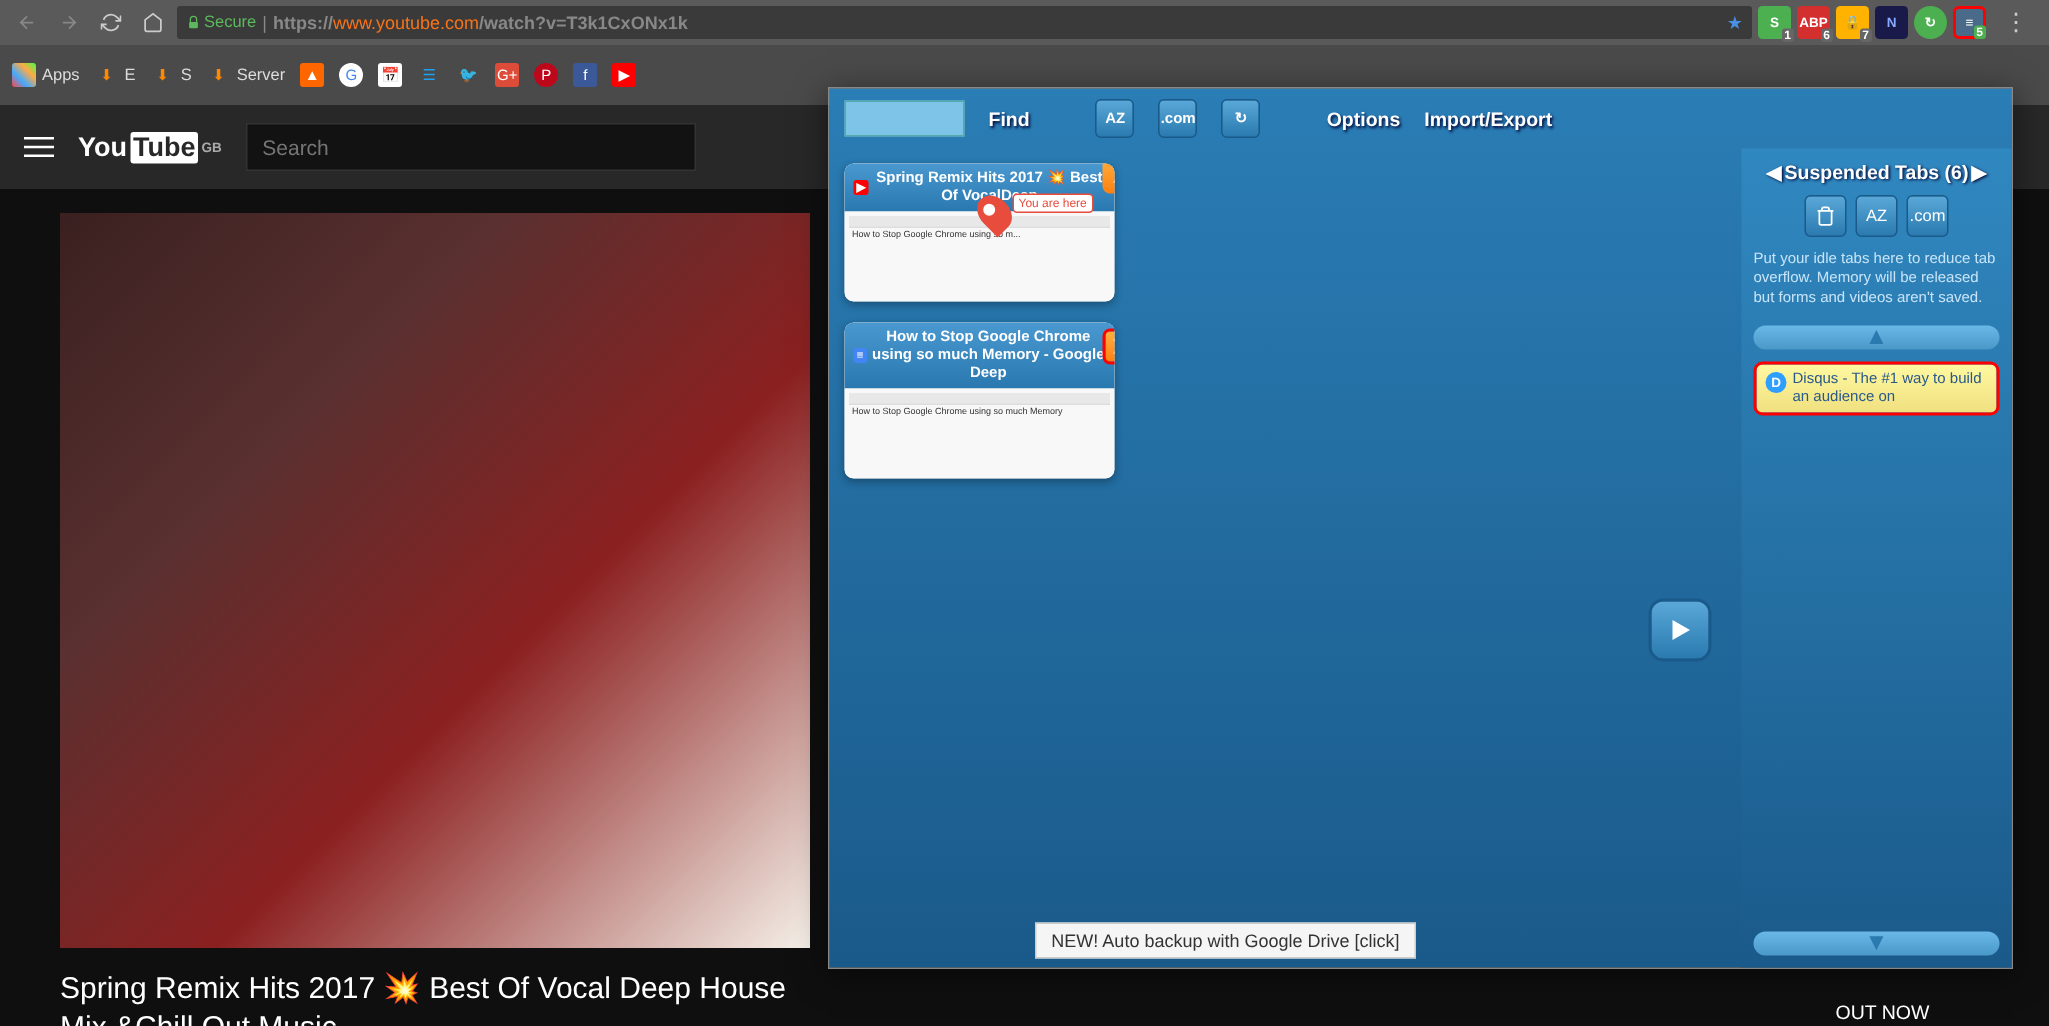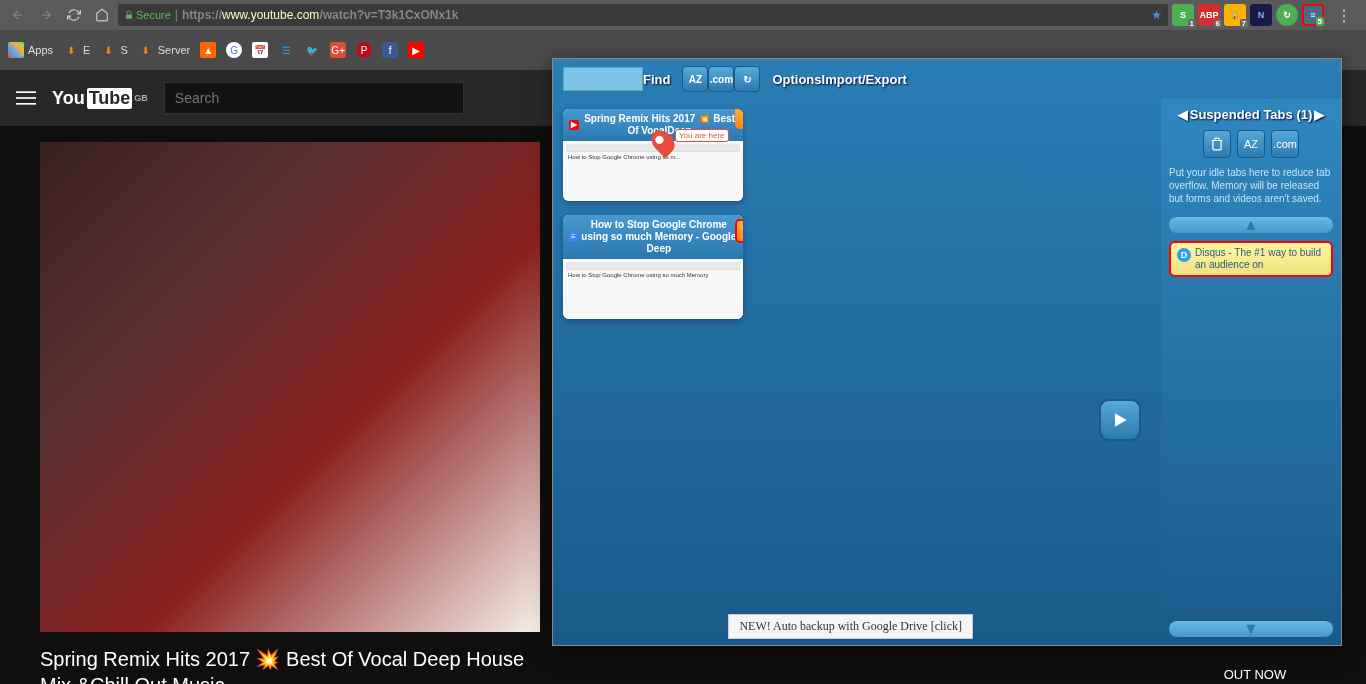--- a/index.html
+++ b/index.html
@@ -4,21 +4,21 @@
 <style>
 * { margin: 0; padding: 0; box-sizing: border-box; font-family: Arial, sans-serif; }
 body { width: 1366px; height: 684px; overflow: hidden; background: #1a1a1a; position: relative; }
 
 
 .browser-toolbar { height: 30px; background: #5a5a5a; display: flex; align-items: center; padding: 0 6px; gap: 4px; }
 .nav-btn { width: 24px; height: 24px; display: flex; align-items: center; justify-content: center; color: #ccc; cursor: pointer; }
 .nav-btn.disabled { color: #888; }
 .url-bar { flex: 1; height: 22px; background: #3a3a3a; border-radius: 2px; display: flex; align-items: center; padding: 0 6px; gap: 4px; color: #ccc; font-size: 12px; }
 .secure-badge { color: #5cb85c; font-size: 11px; display: flex; align-items: center; gap: 2px; }
-.url-text { color: #fef9c3; }
+.url-text { color: #f97316; }
 .url-dim { color: #888; font-weight: bold; }
 .star-btn { color: #4a90e2; }
 .ext-icon { width: 22px; height: 22px; border-radius: 3px; display: flex; align-items: center; justify-content: center; font-size: 9px; font-weight: bold; position: relative; cursor: pointer; }
 .ext-badge { position: absolute; bottom: -2px; right: -2px; background: #666; color: white; font-size: 8px; padding: 0 2px; border-radius: 2px; }
 .ext-highlighted { border: 2px solid red; border-radius: 4px; }
 .menu-dots { color: #ccc; padding: 0 8px; font-size: 16px; cursor: pointer; }
 
 
 .bookmarks-bar { height: 40px; background: #4a4a4a; display: flex; align-items: center; padding: 12px 8px; gap: 10px; }
 .bookmark-item { display: flex; align-items: center; gap: 4px; color: #ddd; font-size: 11px; cursor: pointer; }
@@ -35,36 +35,36 @@
 .yt-content { padding: 16px 40px; display: flex; gap: 20px; }
 .yt-video-area { flex: 0 0 500px; }
 .yt-video-player { width: 500px; height: 490px; background: linear-gradient(135deg, #3a2020 0%, #5a3030 30%, #8b2020 60%, #f5f0e8 100%); position: relative; overflow: hidden; }
 .yt-video-title { color: #fff; font-size: 20px; margin-top: 14px; line-height: 1.3; }
 .yt-sidebar-item { position: absolute; right: 50px; bottom: 0; display: flex; gap: 8px; color: #aaa; font-size: 11px; }
 .yt-sidebar-thumb { width: 120px; height: 48px; background: #333; position: relative; display:flex; align-items:center; justify-content:center; color:#fff; font-size:11px; }
 .yt-sidebar-text { display: flex; flex-direction: column; gap: 2px; }
 
 
 .ext-popup { position: absolute; top: 58px; right: 24px; width: 790px; height: 588px; background: linear-gradient(180deg, #2a7db5 0%, #1a5a8a 100%); border: 1px solid #888; box-shadow: 0 4px 20px rgba(0,0,0,0.5); z-index: 1000; display: flex; flex-direction: column; }
-.ext-popup-toolbar { height: 40px; display: flex; align-items: center; padding: 6px 10px; gap: 0; }
+.ext-popup-toolbar { height: 40px; display: flex; align-items: center; padding: 6px 10px; gap: 16px; }
 .ext-search-input { width: 80px; height: 24px; background: #7ec4e8; border: 1px solid #5aa; }
 .ext-toolbar-text { color: #fff; font-weight: bold; font-size: 13px; text-shadow: 1px 1px 2px #003; cursor: pointer; }
 .ext-icon-btn { width: 26px; height: 26px; background: linear-gradient(#5aa8d8, #2a7ab0); border: 1px solid #1a5a8a; border-radius: 4px; display: flex; align-items: center; justify-content: center; color: #fff; font-size: 10px; font-weight: bold; cursor: pointer; }
 .ext-popup-body { flex: 1; display: flex; position: relative; }
 .ext-tabs-area { flex: 1; padding: 10px; position: relative; }
 .ext-sidebar { width: 180px; background: linear-gradient(180deg, #3088c0 0%, #1a5a8a 100%); padding: 8px; display: flex; flex-direction: column; gap: 8px; }
 .ext-sidebar-title { color: #fff; font-weight: bold; font-size: 13px; text-align: center; text-shadow: 1px 1px 2px #003; display:flex; align-items:center; justify-content:center; gap:2px; }
 .ext-sidebar-icons { display: flex; justify-content: center; gap: 6px; }
 .ext-sidebar-icon { width: 28px; height: 28px; background: linear-gradient(#5aa8d8, #2a7ab0); border: 1px solid #1a5a8a; border-radius: 4px; display: flex; align-items: center; justify-content: center; color: #fff; font-size: 11px; cursor: pointer; }
 .ext-sidebar-tip { color: #c8e4f8; font-size: 10px; line-height: 1.3; }
 .ext-scroll-hint { height: 16px; background: linear-gradient(#6ab8e8, #4a98c8); border-radius: 10px; margin-top: 4px; cursor: pointer; display:flex; align-items:center; justify-content:center; color:#2a7ab0; }
 .ext-suspended-tab { background: linear-gradient(#fff8a0, #f0e080); border: 2px solid red; border-radius: 6px; padding: 4px 6px; font-size: 10px; color: #2a5a8a; display: flex; gap: 4px; align-items: flex-start; cursor: pointer; line-height: 1.2; }
 .ext-suspended-icon { width: 14px; height: 14px; background: #2e9fff; border-radius: 50%; color: #fff; display: flex; align-items: center; justify-content: center; font-size: 9px; font-weight: bold; flex-shrink: 0; margin-top:1px; }
 .ext-play-btn { position: absolute; right: 20px; top: 300px; width: 42px; height: 42px; background: linear-gradient(#5aa8d8, #2a7ab0); border: 2px solid #1a5a8a; border-radius: 10px; display: flex; align-items: center; justify-content: center; color: #fff; cursor: pointer; }
-.ext-bottom-banner { position: absolute; bottom: 6px; right: 188px; background: #f5f5f5; border: 1px solid #ccc; padding: 4px 10px; font-size: 12px; color: #333; cursor: pointer; font-family: Liberation Serif, serif; }
+.ext-bottom-banner { position: absolute; bottom: 6px; right: 217px; background: #f5f5f5; border: 1px solid #ccc; padding: 4px 10px; font-size: 12px; color: #333; cursor: pointer; }
 
 
 .tab-stack { position: relative; width: 180px; }
 .tab-thumb { width: 180px; background: #fff; border-radius: 6px; box-shadow: 0 2px 6px rgba(0,0,0,0.3); margin-bottom: 4px; overflow: hidden; cursor: pointer; position: relative; }
 .tab-thumb-header { background: linear-gradient(#4a98d0, #2a78b0); color: #fff; font-size: 10px; font-weight: bold; padding: 4px 6px; text-align: center; line-height: 1.2; display:flex; align-items:center; gap:3px; }
 .tab-thumb-body { height: 60px; background: #f8f8f8; font-size: 6px; color: #666; padding: 3px; line-height: 1.1; position: relative; }
 .tab-thumb-toolbar { height: 8px; background: #e8e8e8; border-bottom: 1px solid #ddd; }
 .you-are-here { position: absolute; top: 20px; left: 90px; z-index: 5; }
 .you-are-here-pin { width: 20px; height: 26px; background: #e74c3c; border-radius: 50% 50% 50% 0; transform: rotate(-45deg); position: relative; }
 .you-are-here-pin::after { content: ''; position: absolute; top: 5px; left: 5px; width: 8px; height: 8px; background: #fff; border-radius: 50%; }
@@ -243,21 +243,21 @@
       <div class="ext-play-btn">
           <svg width="20" height="20" viewBox="0 0 24 24" fill="currentColor">
             <polygon points="6,4 20,12 6,20"></polygon>
           </svg>
         </div>
       <div class="ext-bottom-banner">NEW! Auto backup with Google Drive [click]</div>
     </div>
     <div class="ext-sidebar">
       <div class="ext-sidebar-title">
           <span>◀</span>
-          <span>Suspended Tabs (1)</span>
+          <span>Suspended Tabs (6)</span>
           <span>▶</span>
         </div>
       <div class="ext-sidebar-icons">
         <div class="ext-sidebar-icon">
             <svg width="14" height="14" viewBox="0 0 24 24" fill="none" stroke="currentColor" stroke-width="2">
               <path d="M3 6h18M8 6V4a2 2 0 012-2h4a2 2 0 012 2v2m3 0v14a2 2 0 01-2 2H7a2 2 0 01-2-2V6"></path>
             </svg>
           </div>
         <div class="ext-sidebar-icon">AZ</div>
         <div class="ext-sidebar-icon">.com</div>

